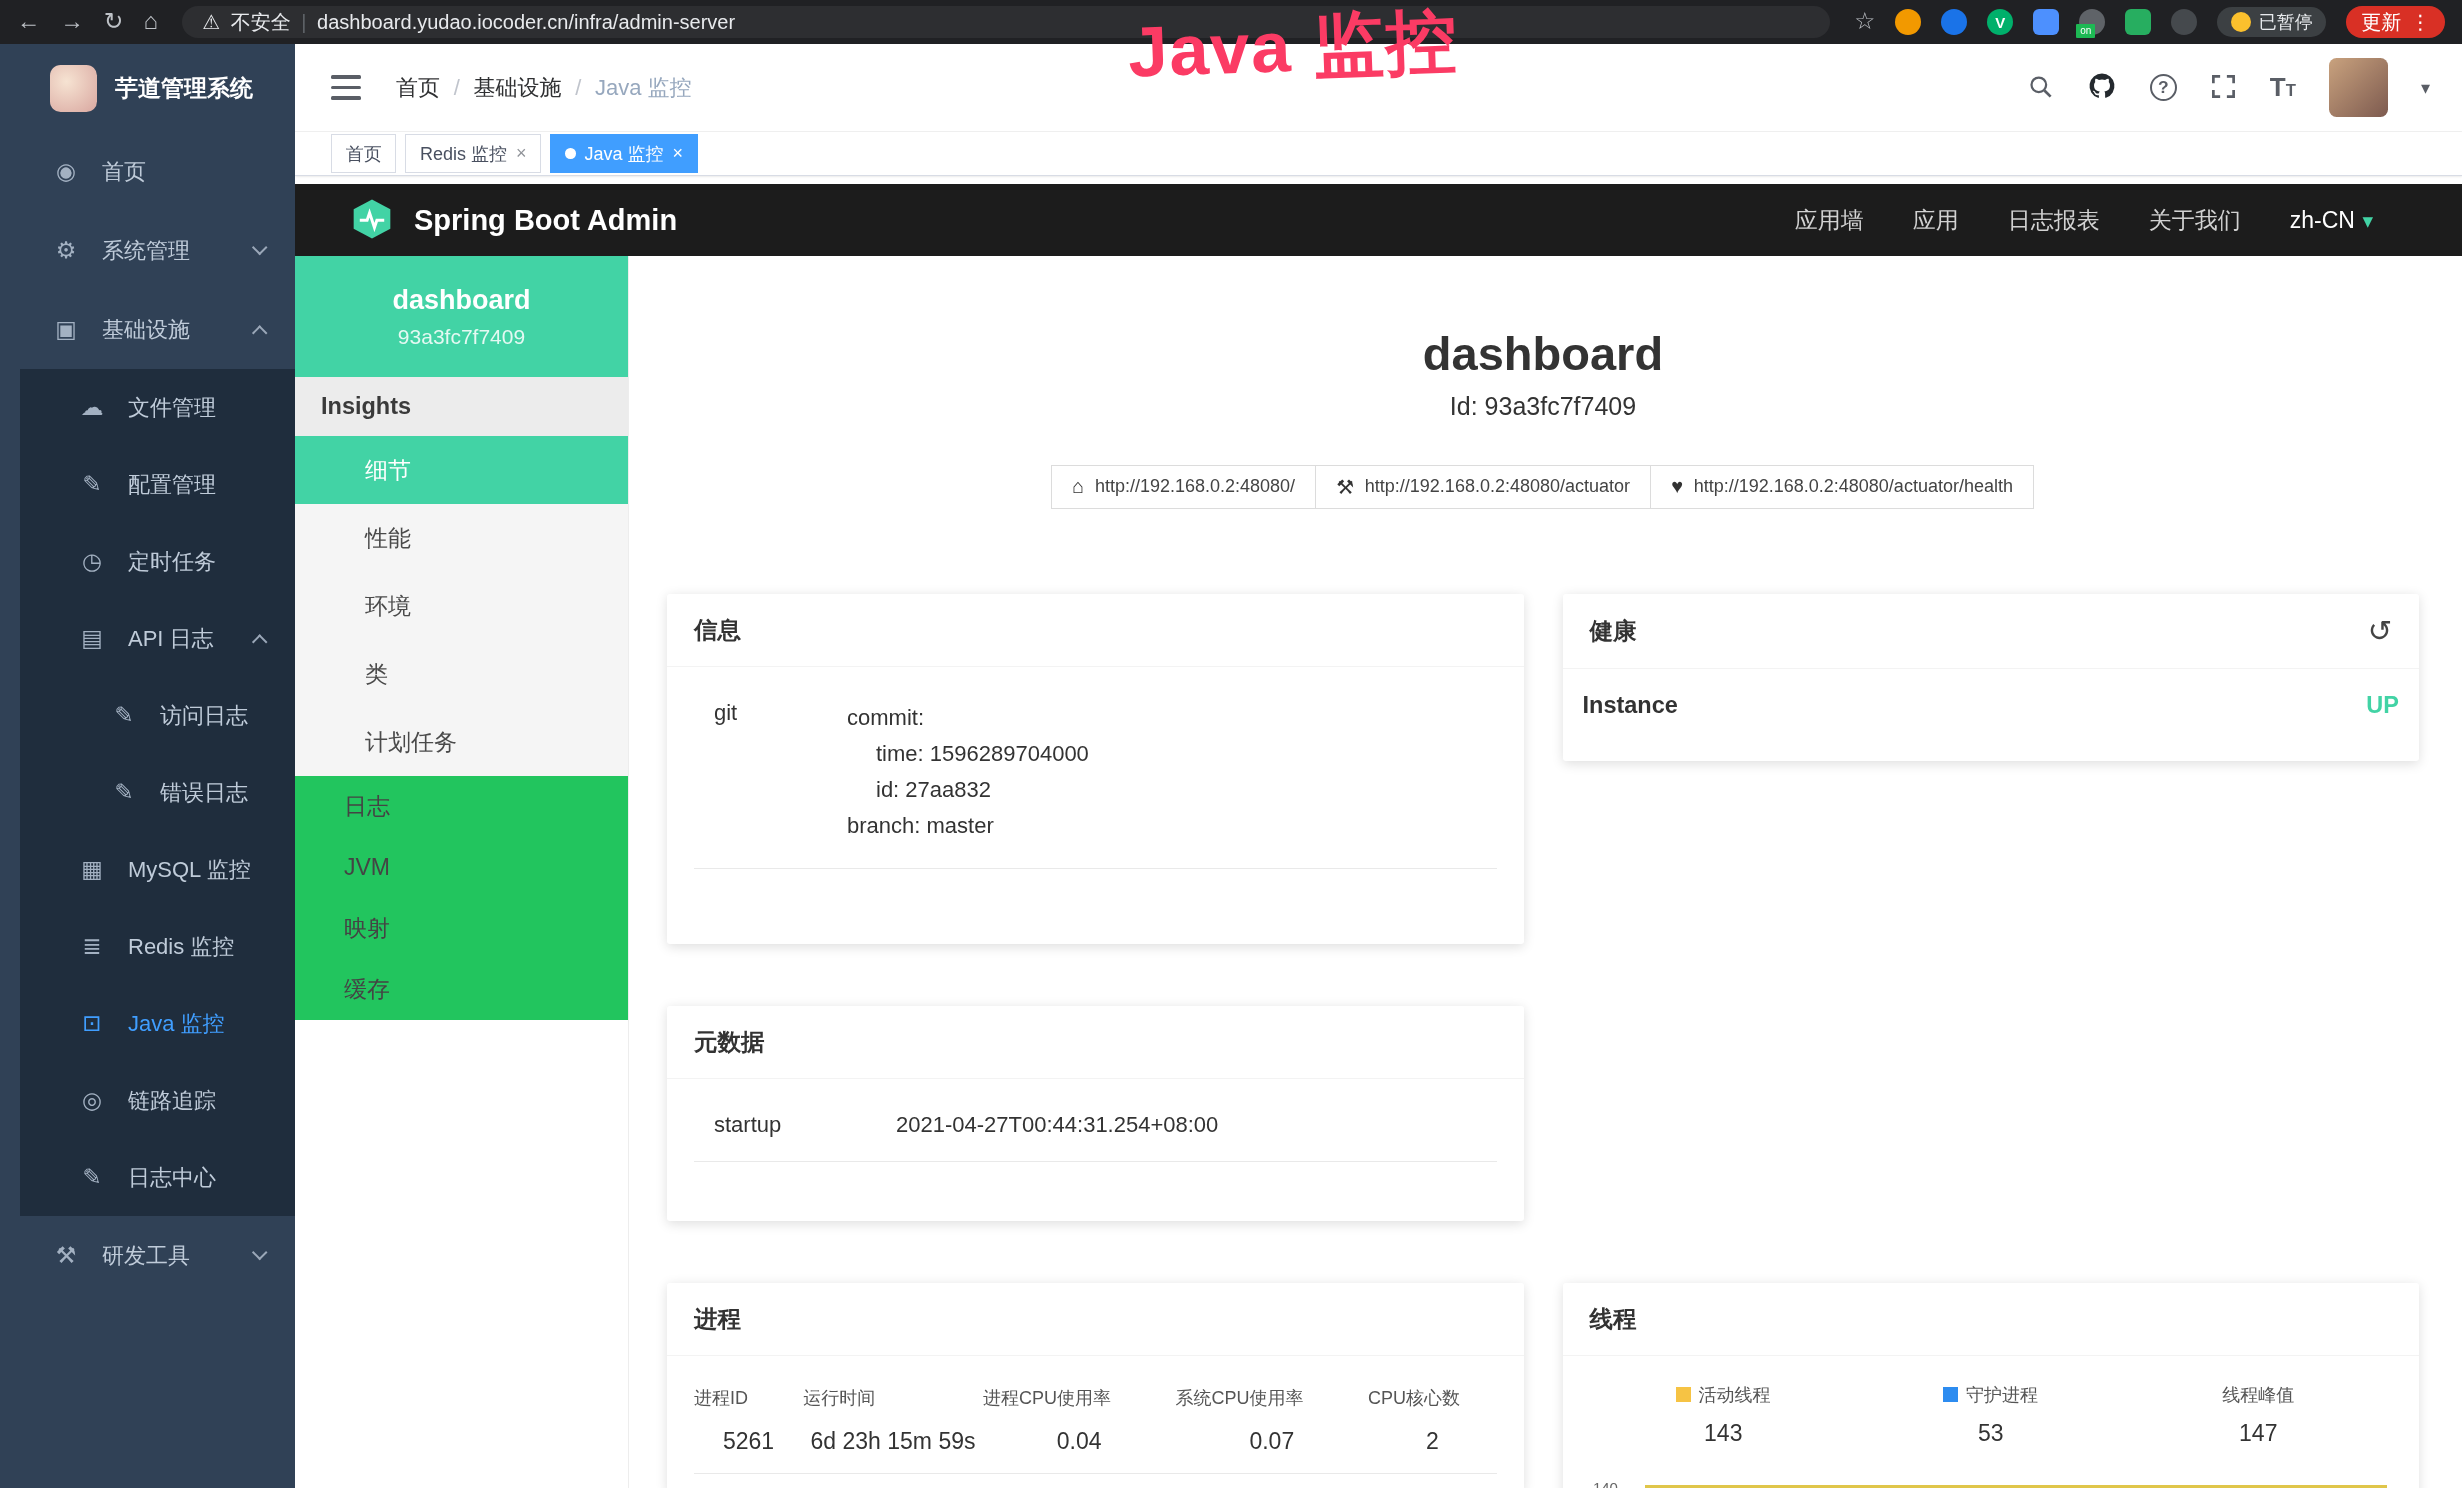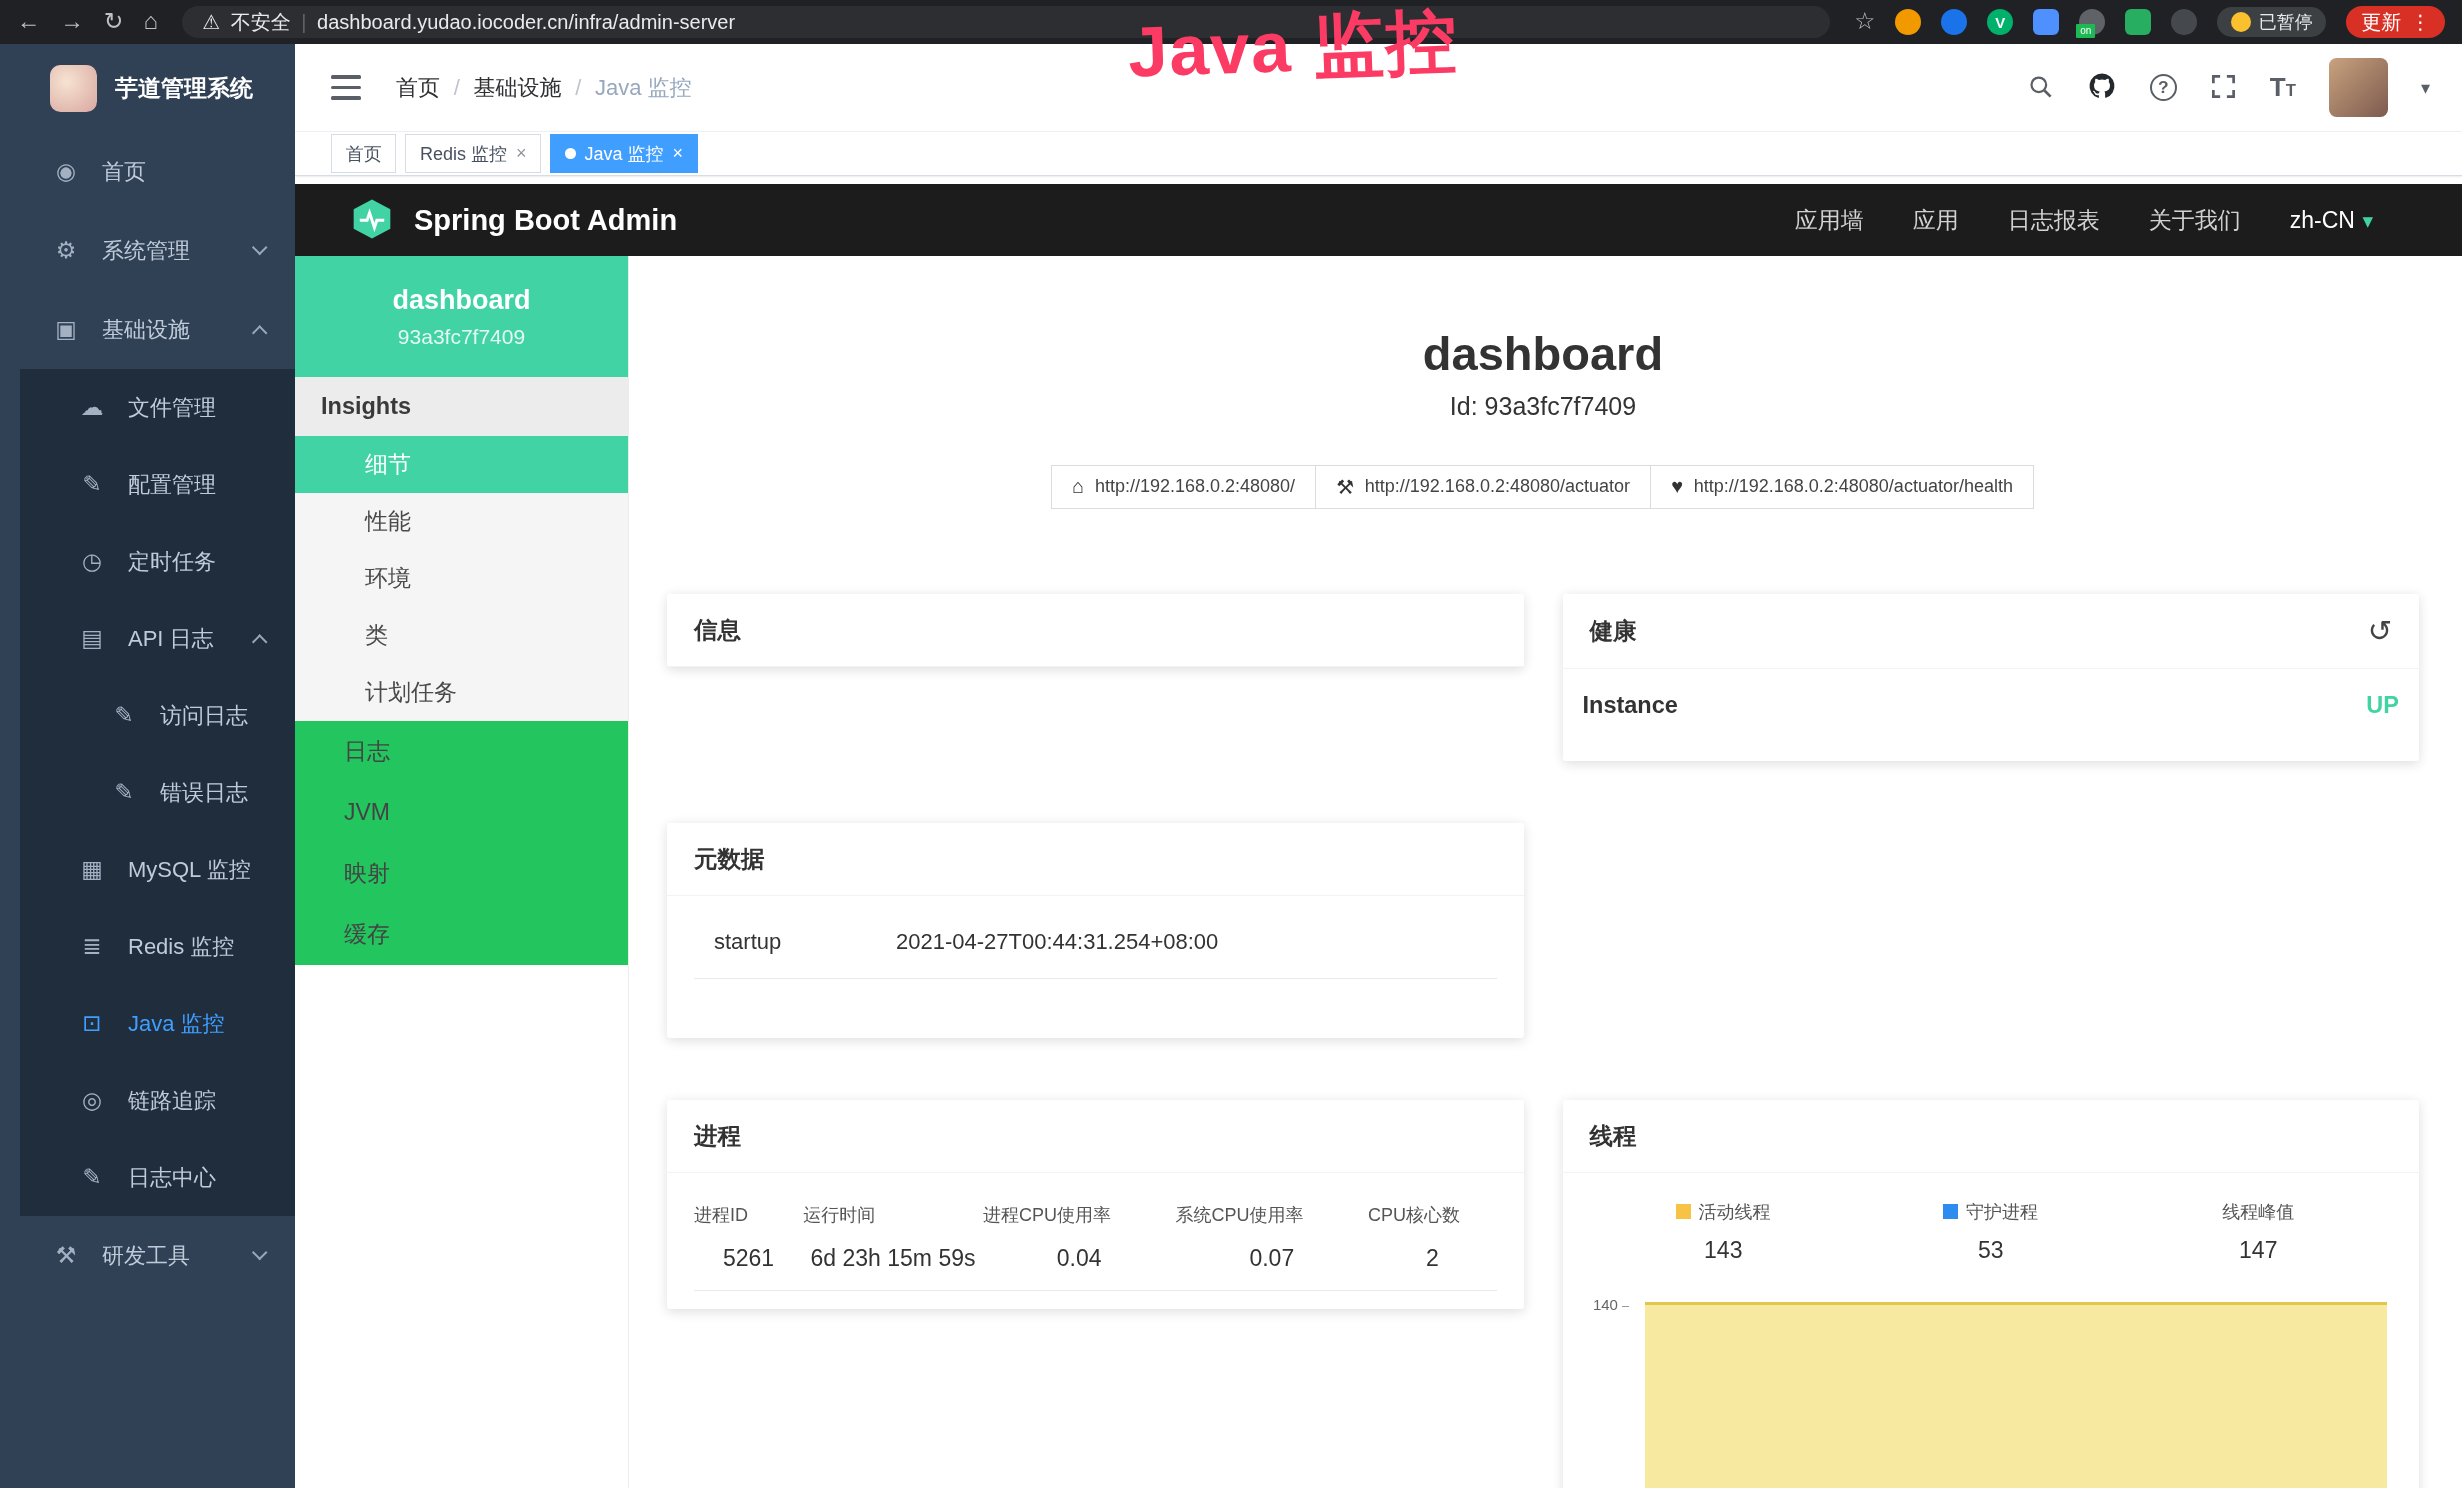--- a/index.html
+++ b/index.html
@@ -89,21 +89,21 @@
   
   .sba-side { position:absolute; top:256px; left:295px; width:334px; bottom:0; background:#fff;
               border-right:0.8px solid #ededed; }
   .sba-app { height:121px; background:#42d3a5; display:flex; flex-direction:column; align-items:center;
              justify-content:center; gap:9px; cursor:pointer; }
   .sba-app-name { color:#fff; font-size:27px; font-weight:bold; }
   .sba-app-id { color:rgba(255,255,255,0.85); font-size:21px; }
   .sba-sec { height:59px; background:#ececec; display:flex; align-items:center; padding-left:26px;
              font-weight:bold; font-size:23.5px; color:#3a3a3a; }
   .sba-ins { background:#f5f5f5; }
-  .sba-item { height:57px; display:flex; align-items:center; font-size:23px; color:#4a4a4a; cursor:pointer; }
+  .sba-item { height:68px; display:flex; align-items:center; font-size:23px; color:#4a4a4a; cursor:pointer; }
   .sba-ins .sba-item { padding-left:70px; }
   .sba-item.active { background:#42d3a5; color:#fff; }
   .sba-top .sba-item { height:61px; padding-left:49px; background:#22c55e; color:#444; }
 
   
   .sba-main { position:absolute; top:256px; left:629px; right:0; bottom:0; background:#fff;
               padding:0 43px 0 38px; overflow:hidden; }
   .m-title { text-align:center; font-size:47px; font-weight:bold; color:#333; margin-top:70px; }
   .m-id { text-align:center; font-size:25px; color:#333; margin-top:10.6px; }
   .chips { display:flex; justify-content:center; margin-top:44px; }
@@ -372,20 +372,31 @@
     <span class="chip">
       <span class="ci">♥</span>
       <span>http://192.168.0.2:48080/actuator/health</span>
     </span>
   </div>
 
   <div class="cards">
 
     <div class="card c-info">
       <div class="card-h">信息</div>
+      <div class="card-b">
+        <div class="info-row">
+          <span class="info-key">git</span>
+          <div class="info-val">
+            <div>commit:</div>
+            <div class="indent">time: 1596289704000</div>
+            <div class="indent">id: 27aa832</div>
+            <div>branch: master</div>
+          </div>
+        </div>
+      </div>
     </div>
 
     <div class="card c-health">
       <div class="card-h">
         <span>健康</span>
         <span class="hist">↺</span>
       </div>
       <div class="card-b" style="padding:0 0 0 0;">
         <div class="health-row">
           <span class="h-instance">Instance</span>

